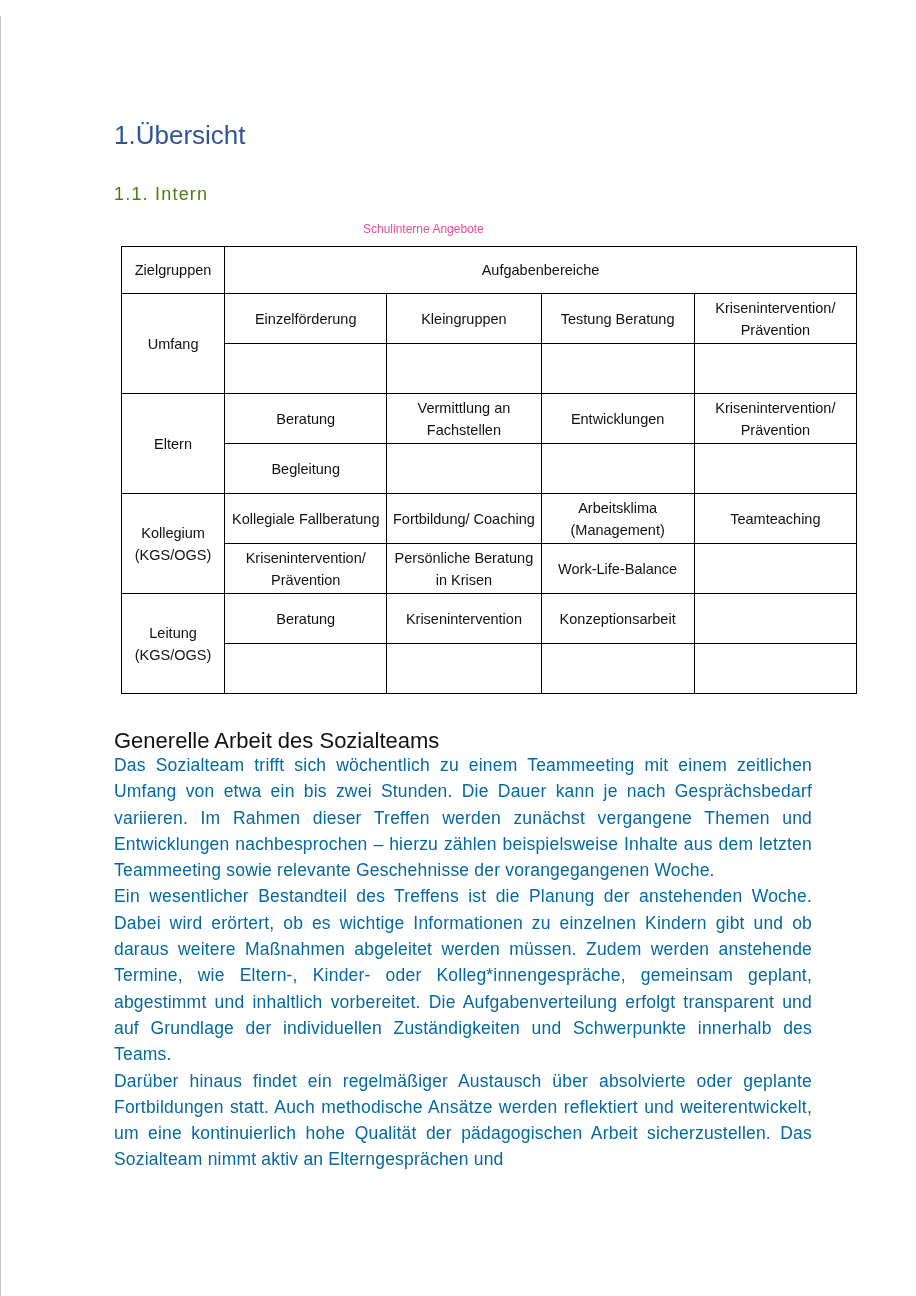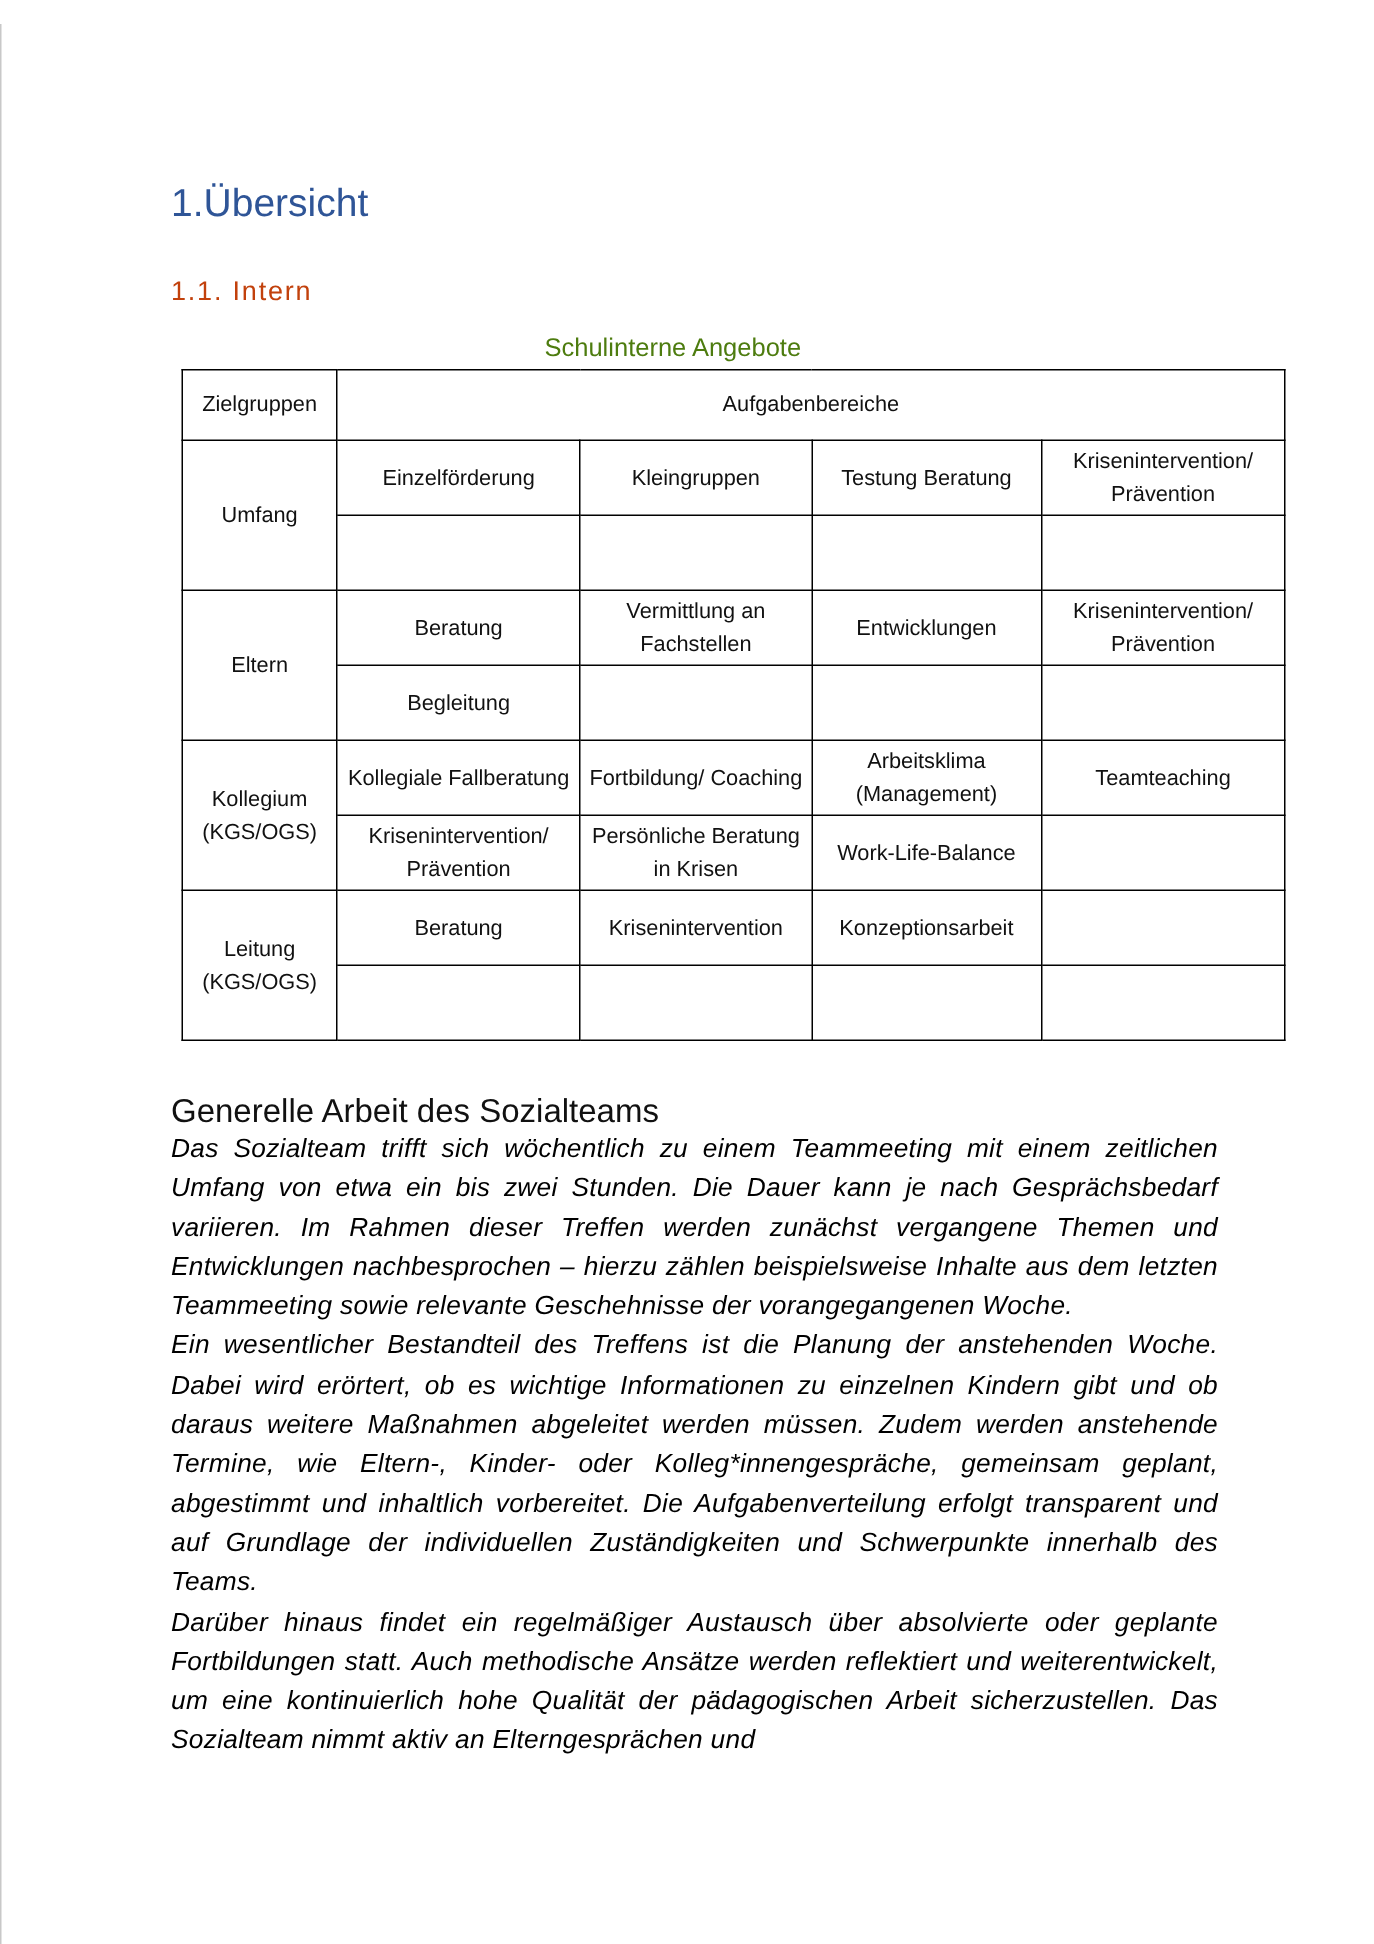--- a/index.html
+++ b/index.html
@@ -1,27 +1,27 @@
 <!DOCTYPE html>
 <html><head>
 <meta charset="utf-8">
 <style>
   html, body { margin: 0; padding: 0; background: #ffffff; }
   body { width: 916px; height: 1296px; overflow: hidden; position: relative; font-family: "Liberation Sans", "DejaVu Sans", sans-serif; color: #1a1a1a; }
   .page { position: absolute; left: 0; top: 16px; width: 915px; height: 1294px; border-left: 1px solid #c8c8c8; border-bottom: 1px solid #c8c8c8; background: #fff; box-sizing: border-box; }
   .h1 { position: absolute; left: 113px; top: 104px; font-size: 26px; color: #2f5597; font-weight: normal; margin: 0; letter-spacing: 0px; }
-  .h2 { position: absolute; left: 113px; top: 168px; font-size: 18px; color: #c2410c; font-weight: normal; margin: 0; letter-spacing: 1.2px; }
-  .caption { position: absolute; left: 362px; top: 206px; font-size: 17px; color: #4d7c0f; }
+  .h2 { position: absolute; left: 113px; top: 168px; font-size: 18px; color: #4d7c0f; font-weight: normal; margin: 0; letter-spacing: 1.2px; }
+  .caption { position: absolute; left: 362px; top: 206px; font-size: 12px; color: #ec4899; }
   table.grid { position: absolute; left: 120px; top: 230px; border-collapse: collapse; table-layout: fixed; width: 736px; }
   table.grid td { border: 1.3px solid #000; text-align: center; vertical-align: middle; font-size: 14.5px; line-height: 22px; padding: 0 2px; color: #111; }
   .c0 { width: 103px; } .c1 { width: 162px; } .c2 { width: 154px; } .c3 { width: 153px; } .c4 { width: 162px; }
   tr.r-head td { height: 46px; }
   tr.r td { height: 49px; }
   .subhead { position: absolute; left: 113px; top: 712px; font-size: 22px; color: #111; }
-  .body-text { position: absolute; left: 113px; top: 736px; width: 698px; font-size: 17.5px; line-height: 26.3px; color: #000000; text-align: justify; letter-spacing: 0.2px; font-style: italic; }
+  .body-text { position: absolute; left: 113px; top: 736px; width: 698px; font-size: 17.5px; line-height: 26.3px; color: #0369a1; text-align: justify; letter-spacing: 0.2px; }
   .body-text p { margin: 0; }
 </style>
 </head>
 <body>
 
 <div class="page">
 
   <h1 class="h1">1.Übersicht</h1>
   <h2 class="h2">1.1. Intern</h2>
 

